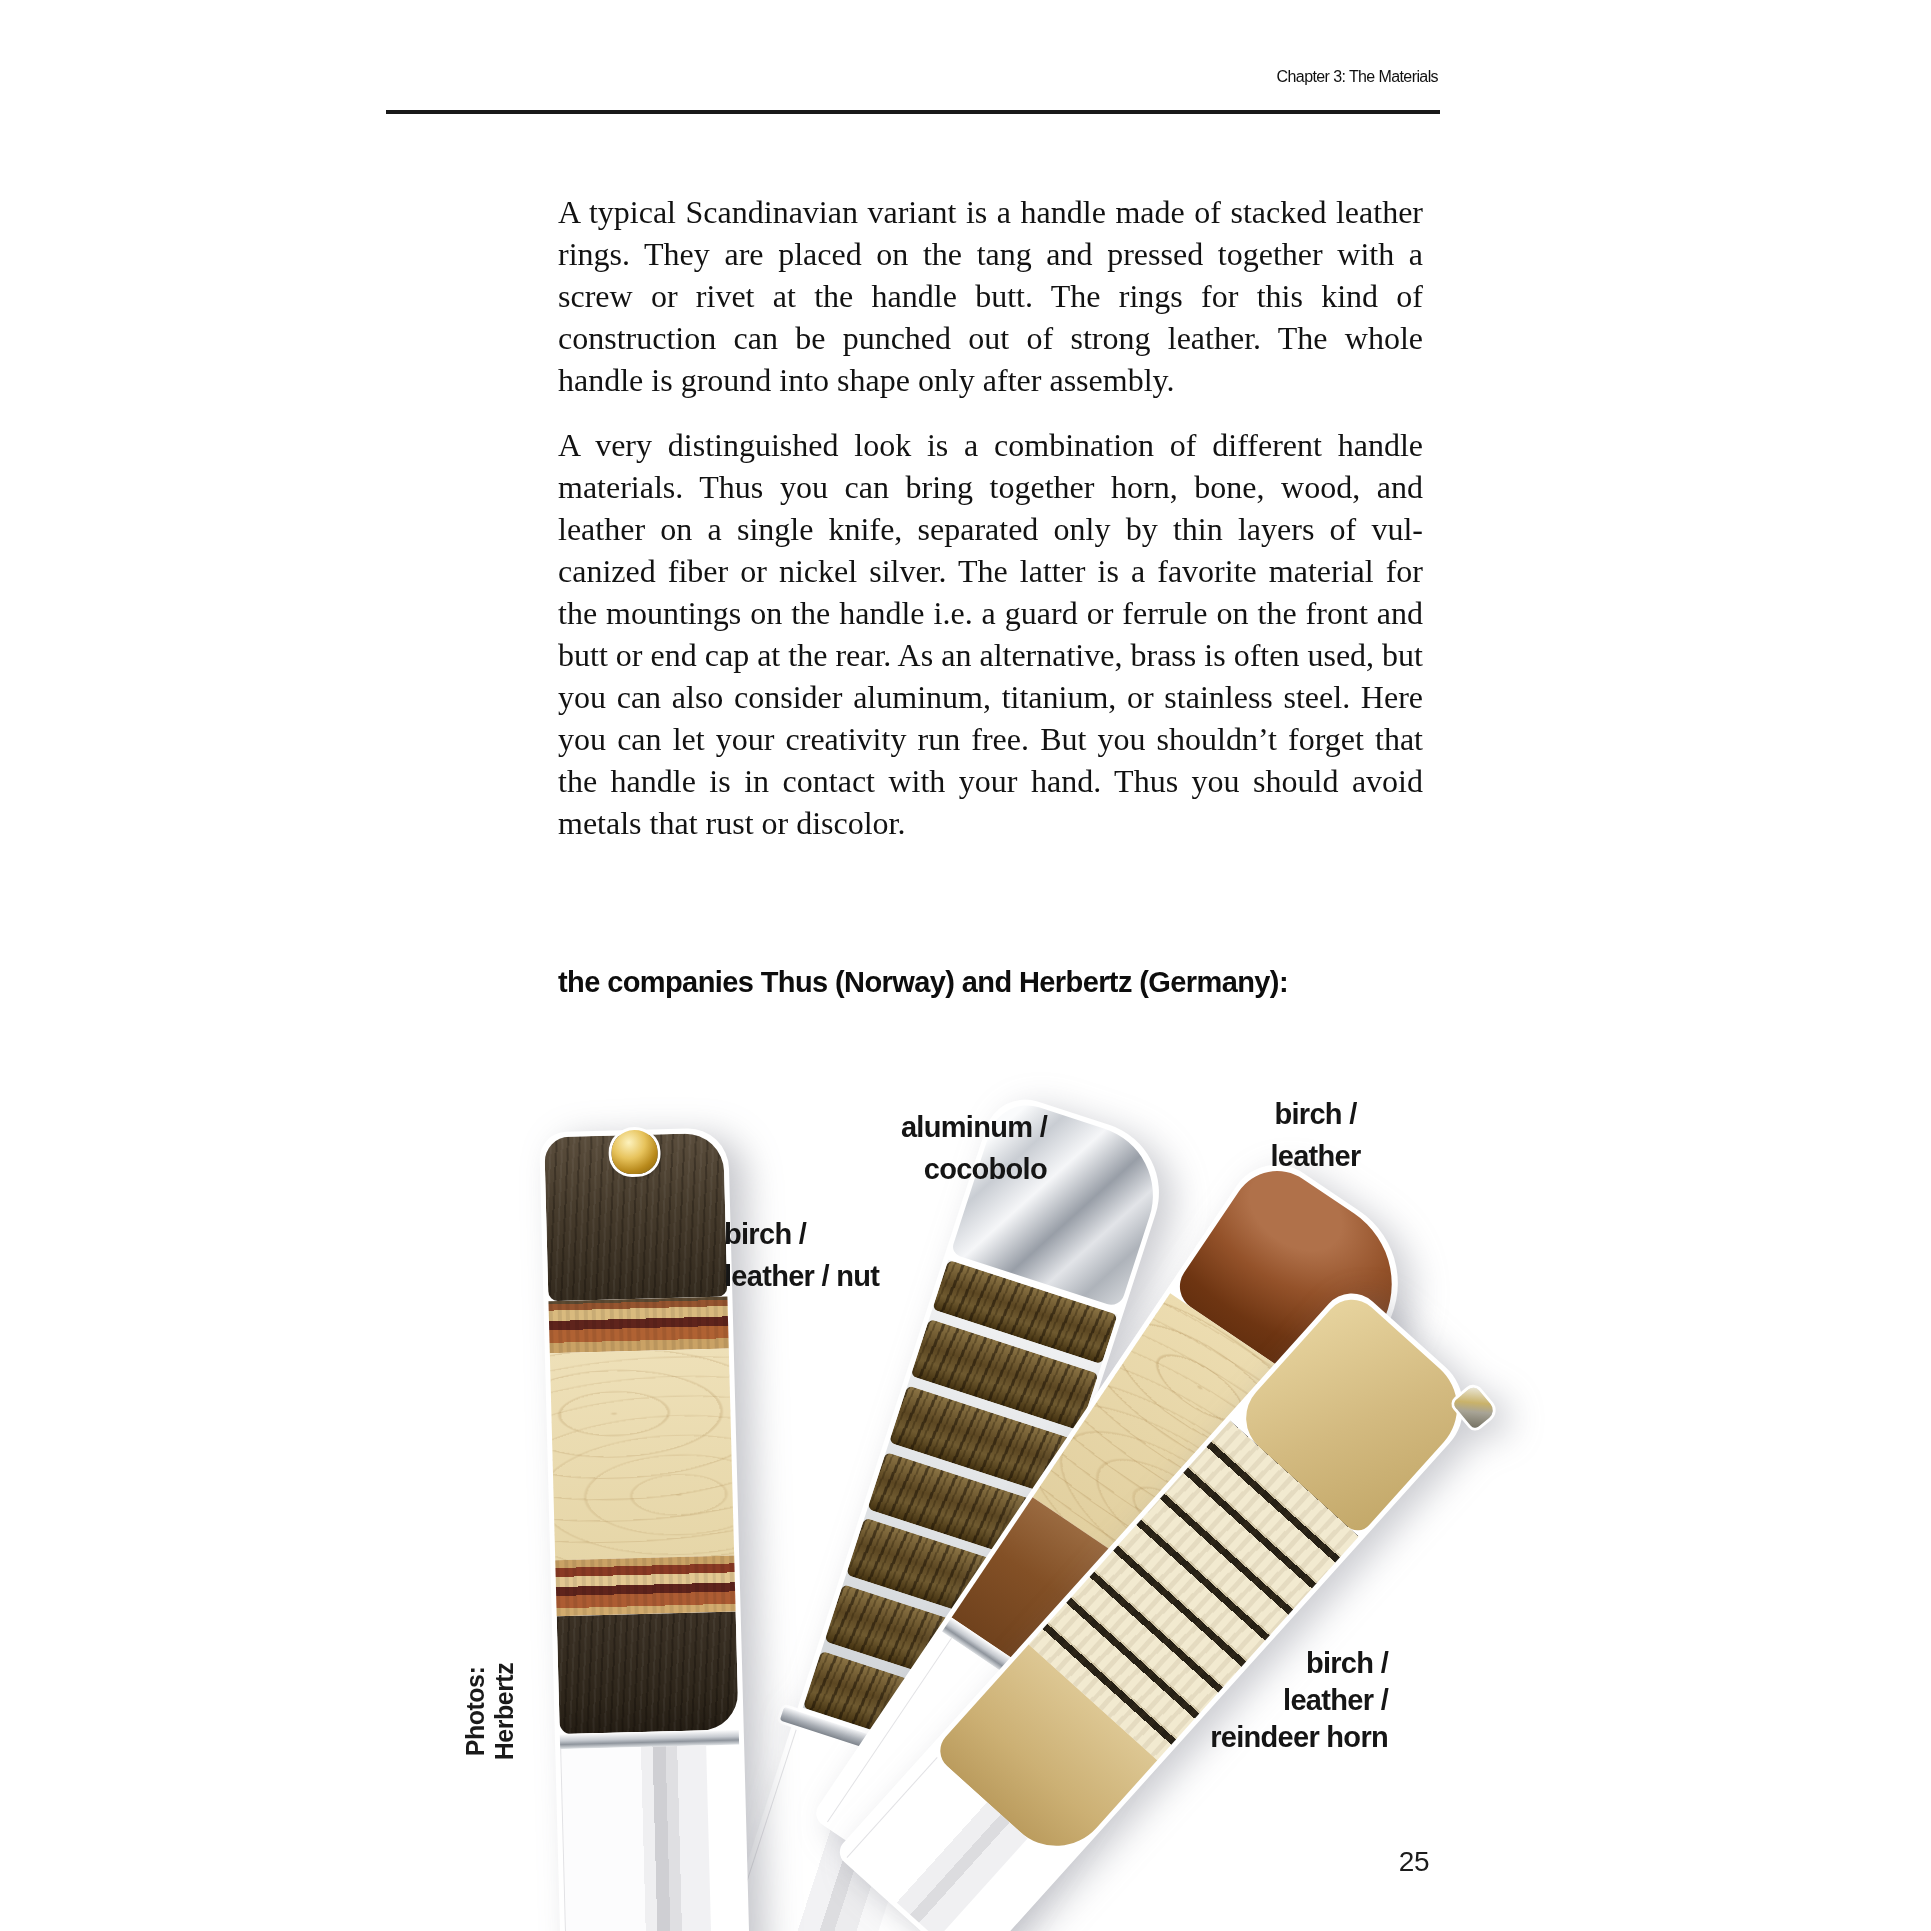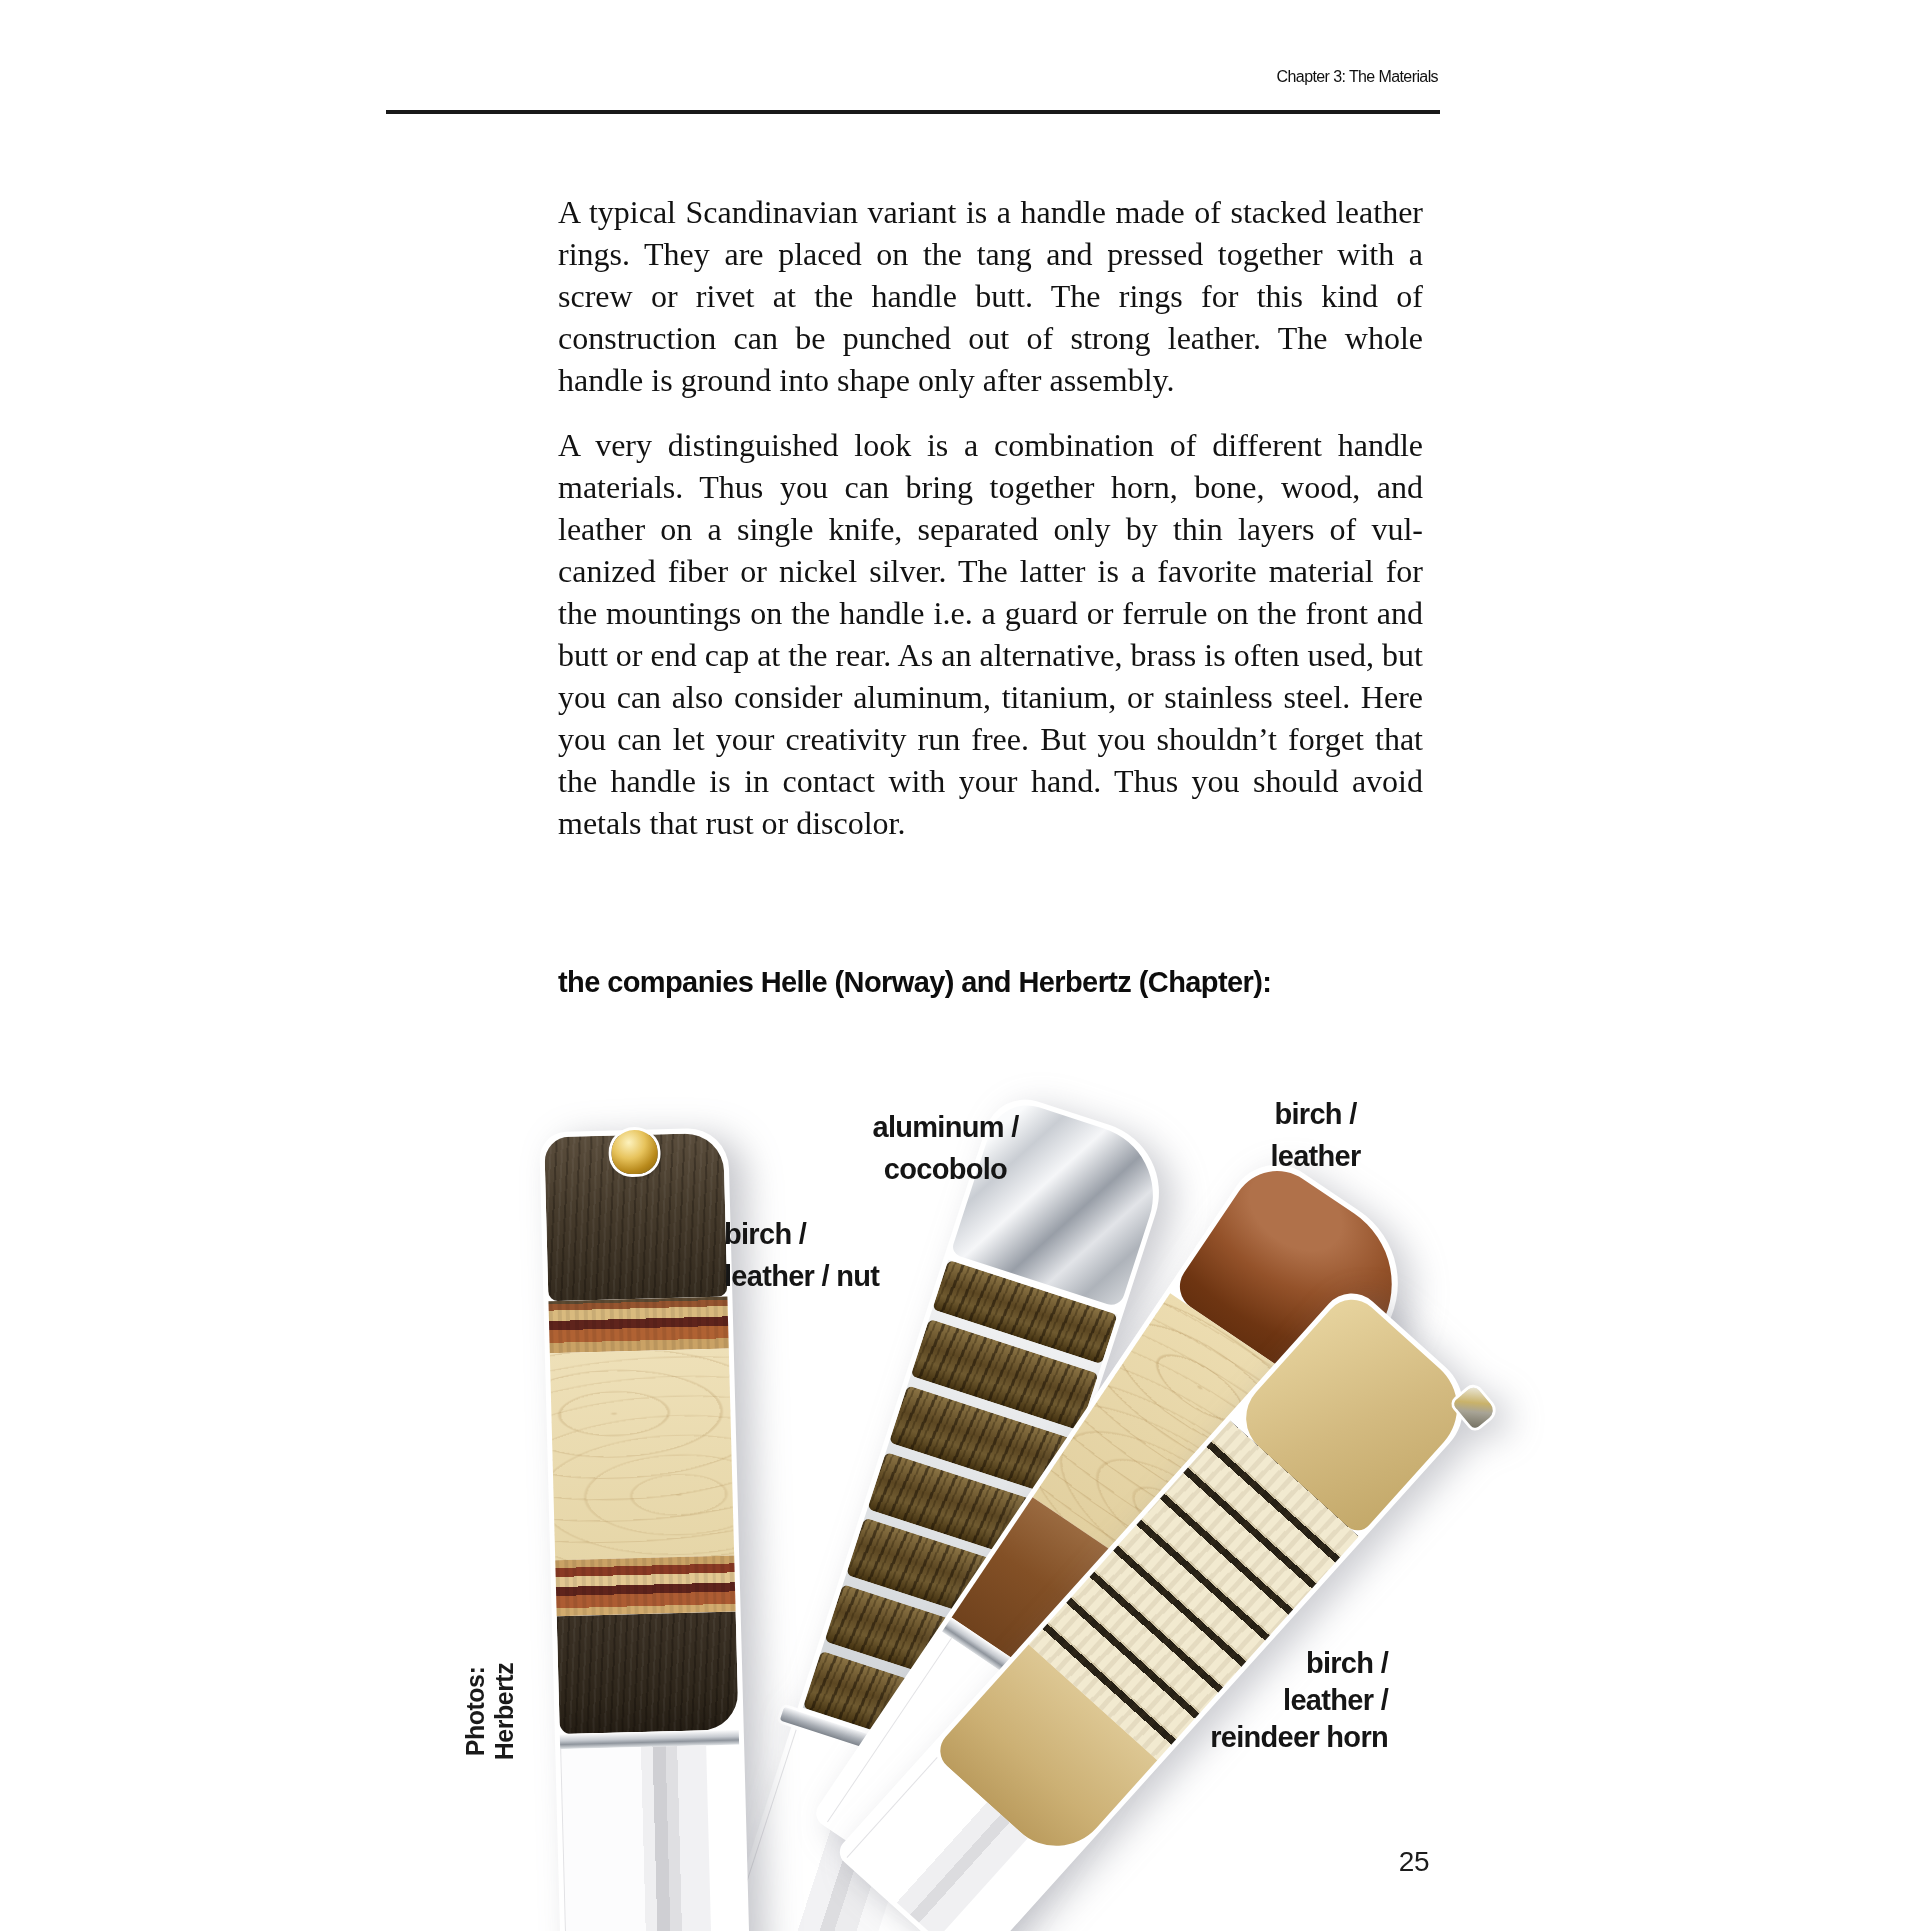--- a/index.html
+++ b/index.html
@@ -17,21 +17,21 @@
     text-align:justify;color:#121212;}
   .textcol p{margin:0 16px 23px 0;}
 
   
   .fig-caption{position:absolute;left:558px;top:961px;width:830px;
     font-weight:bold;font-size:29px;line-height:43px;letter-spacing:-0.6px;color:#0d0d0d;}
 
   
   .mat-label{position:absolute;font-weight:bold;font-size:29px;line-height:42px;
     letter-spacing:-0.7px;color:#151515;z-index:50;}
-  .lbl-aluminum{left:844px;top:1106px;width:203px;text-align:center;}
+  .lbl-aluminum{left:844px;top:1106px;width:203px;text-align:right;}
   .lbl-rosewood{left:1219px;top:1093px;width:193px;text-align:center;}
   .lbl-nut{left:724px;top:1213px;width:290px;text-align:left;}
   .lbl-reindeer{left:1147px;top:1645px;width:241px;text-align:right;line-height:37px;}
 
   .photo-credit{position:absolute;left:393px;top:1697px;width:164px;height:29px;
     text-align:center;font-weight:bold;font-size:25px;letter-spacing:-0.5px;color:#1a1a1a;
     transform:rotate(-90deg);}
 
   .page-number{position:absolute;left:1371px;top:1846px;width:58px;text-align:right;
     font-size:28px;letter-spacing:-0.5px;color:#1c1c1c;}
@@ -132,21 +132,21 @@
 
   <div class="chapter-title">Chapter 3: The Materials</div>
   <div class="header-rule"></div>
 
   <div class="textcol">
     <p>A typical Scandinavian variant is a handle made of stacked leather rings. They are placed on the tang and pressed together with a screw or rivet at the handle butt. The rings for this kind of construction can be punched out of strong leather. The whole handle is ground into shape only after assembly.</p>
     <p>A very distinguished look is a combination of different handle materials. Thus you can bring together horn, bone, wood, and leather on a single knife, separated only by thin layers of vul­canized fiber or nickel silver. The latter is a favorite material for the mountings on the handle i.e. a guard or ferrule on the front and butt or end cap at the rear. As an alternative, brass is often used, but you can also consider aluminum, titanium, or stainless steel. Here you can let your creativity run free. But you shouldn’t forget that the handle is in contact with your hand. Thus you should avoid metals that rust or discolor.</p>
   </div>
 
   <div class="fig-caption">
-    <div>the companies Helle (Norway) and Herbertz (Chapter):</div>
+    <div>the companies Thus (Norway) and Herbertz (Germany):</div>
   </div>
 
   <div class="knife-wrap shadow2 z10" style="left:994px;top:1118px;">
     <div class="knife knife2">
       <div class="k-col" style="border-radius:41px 71px 11.6px 11.6px;">
         <div class="k2-alu"></div>
         <div class="k2-woods">
           <div class="k2-seg" style="height:52px;"></div>
           <div class="k2-seg"></div>
           <div class="k2-seg"></div>

